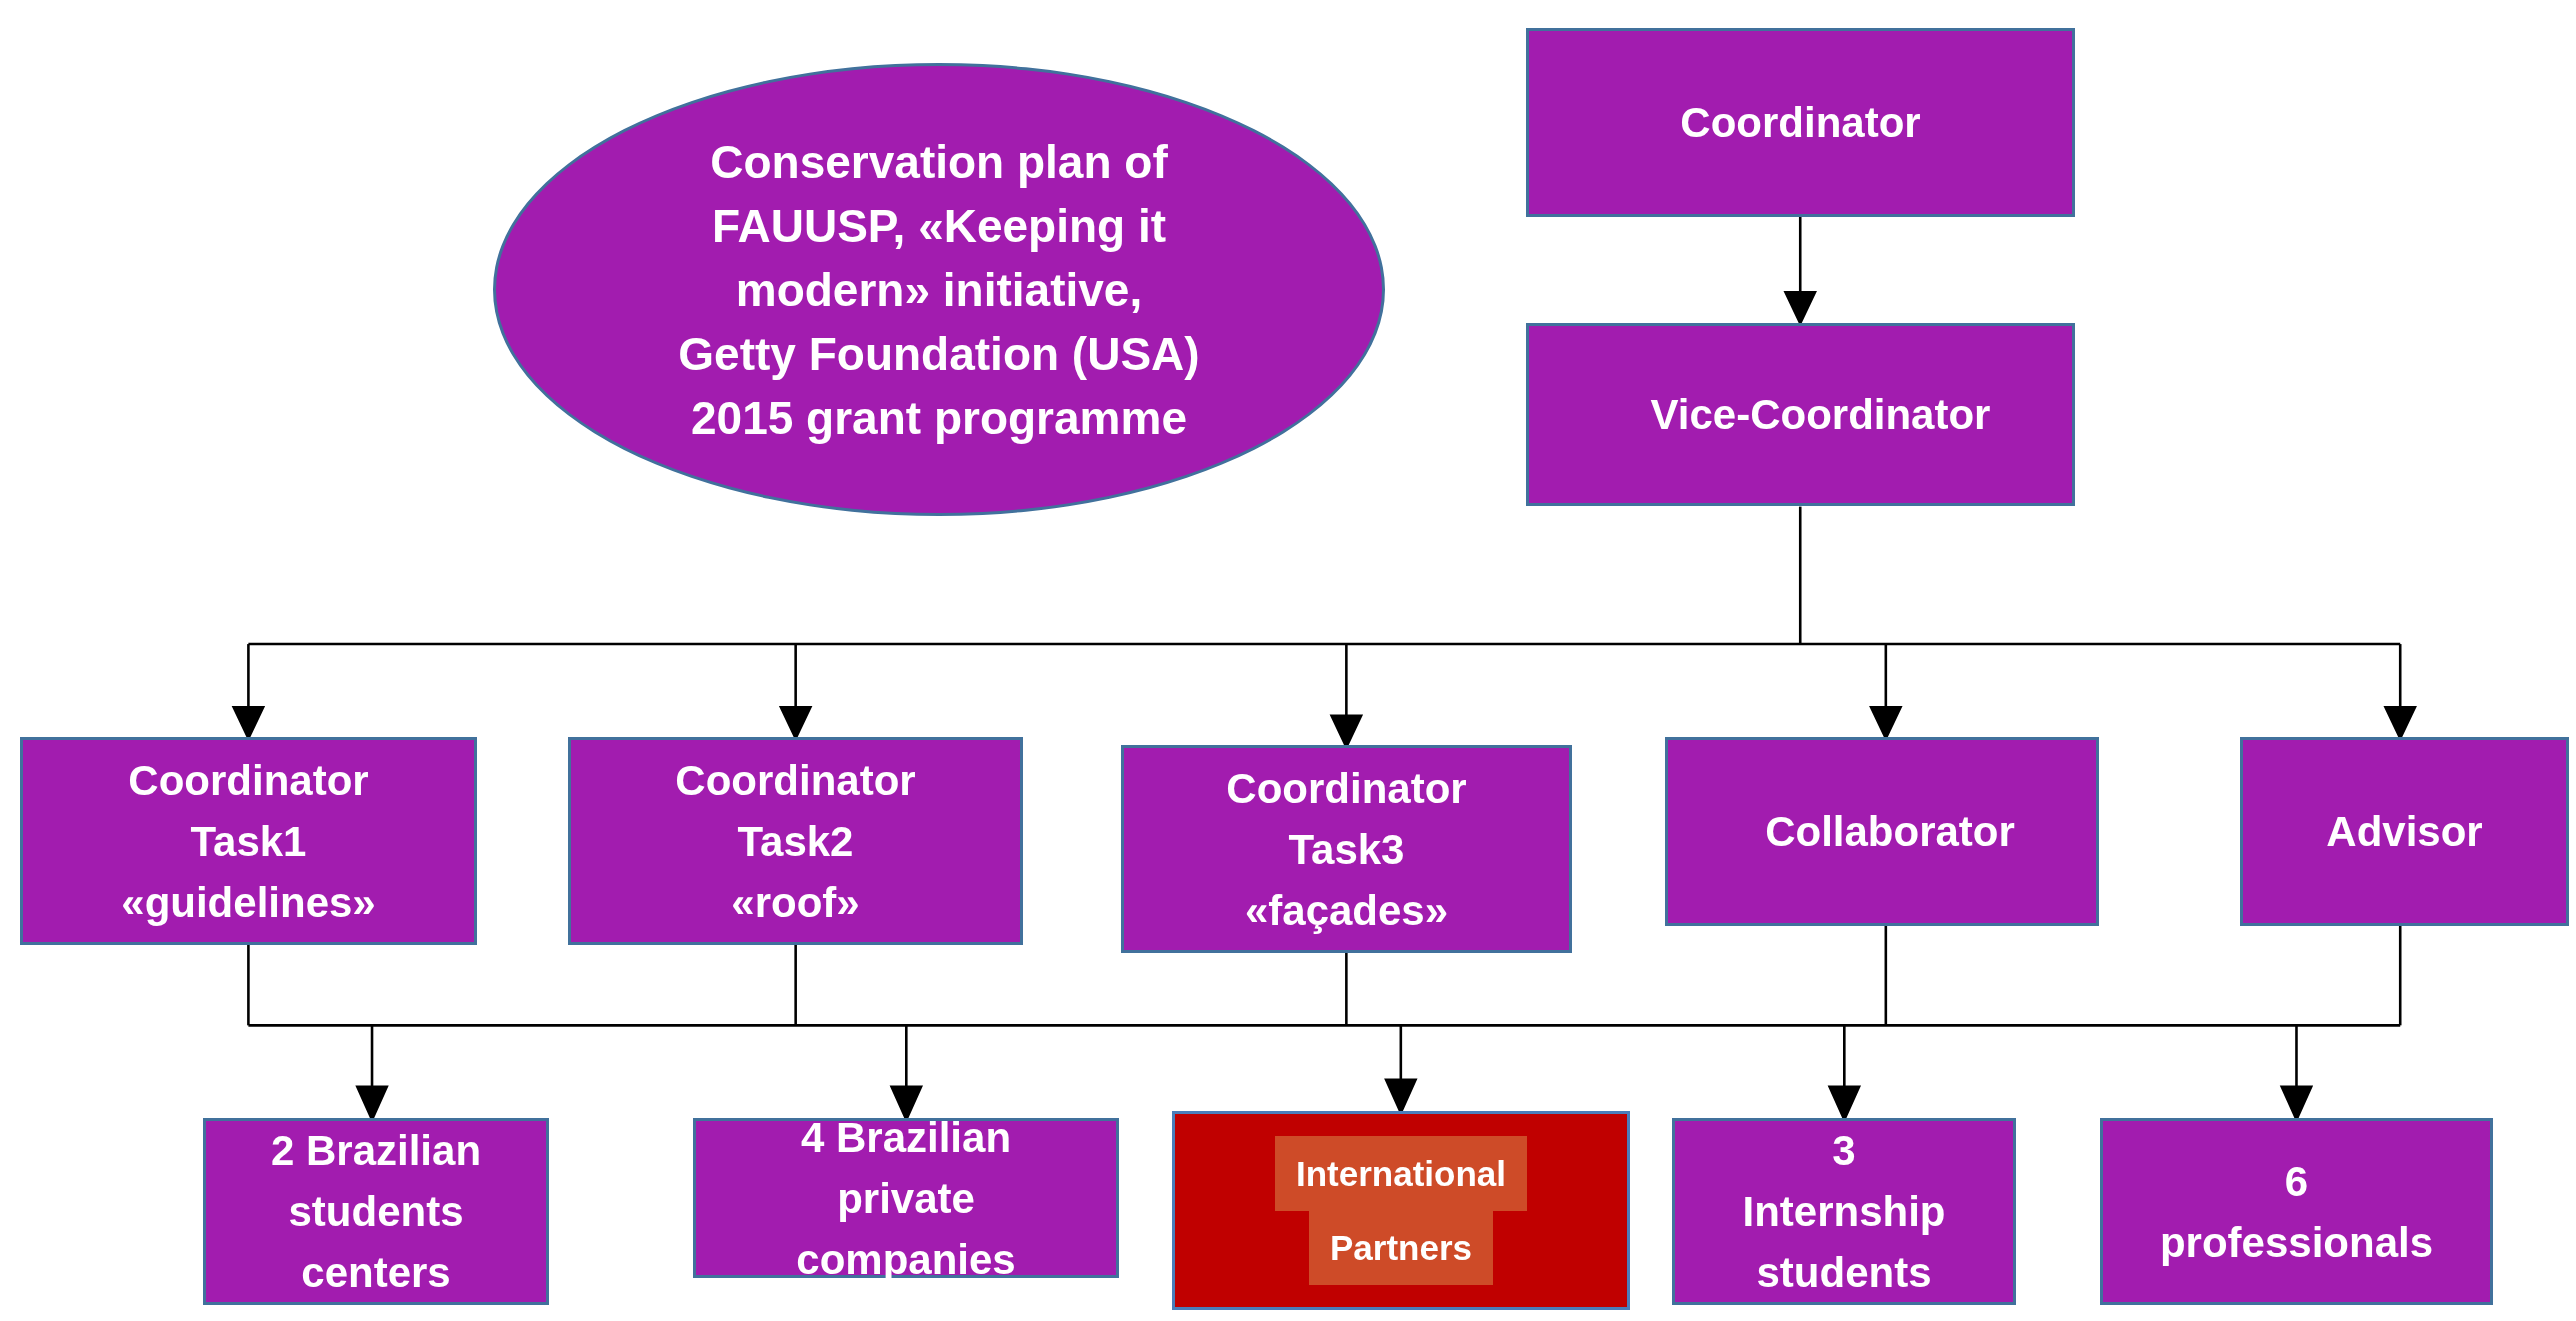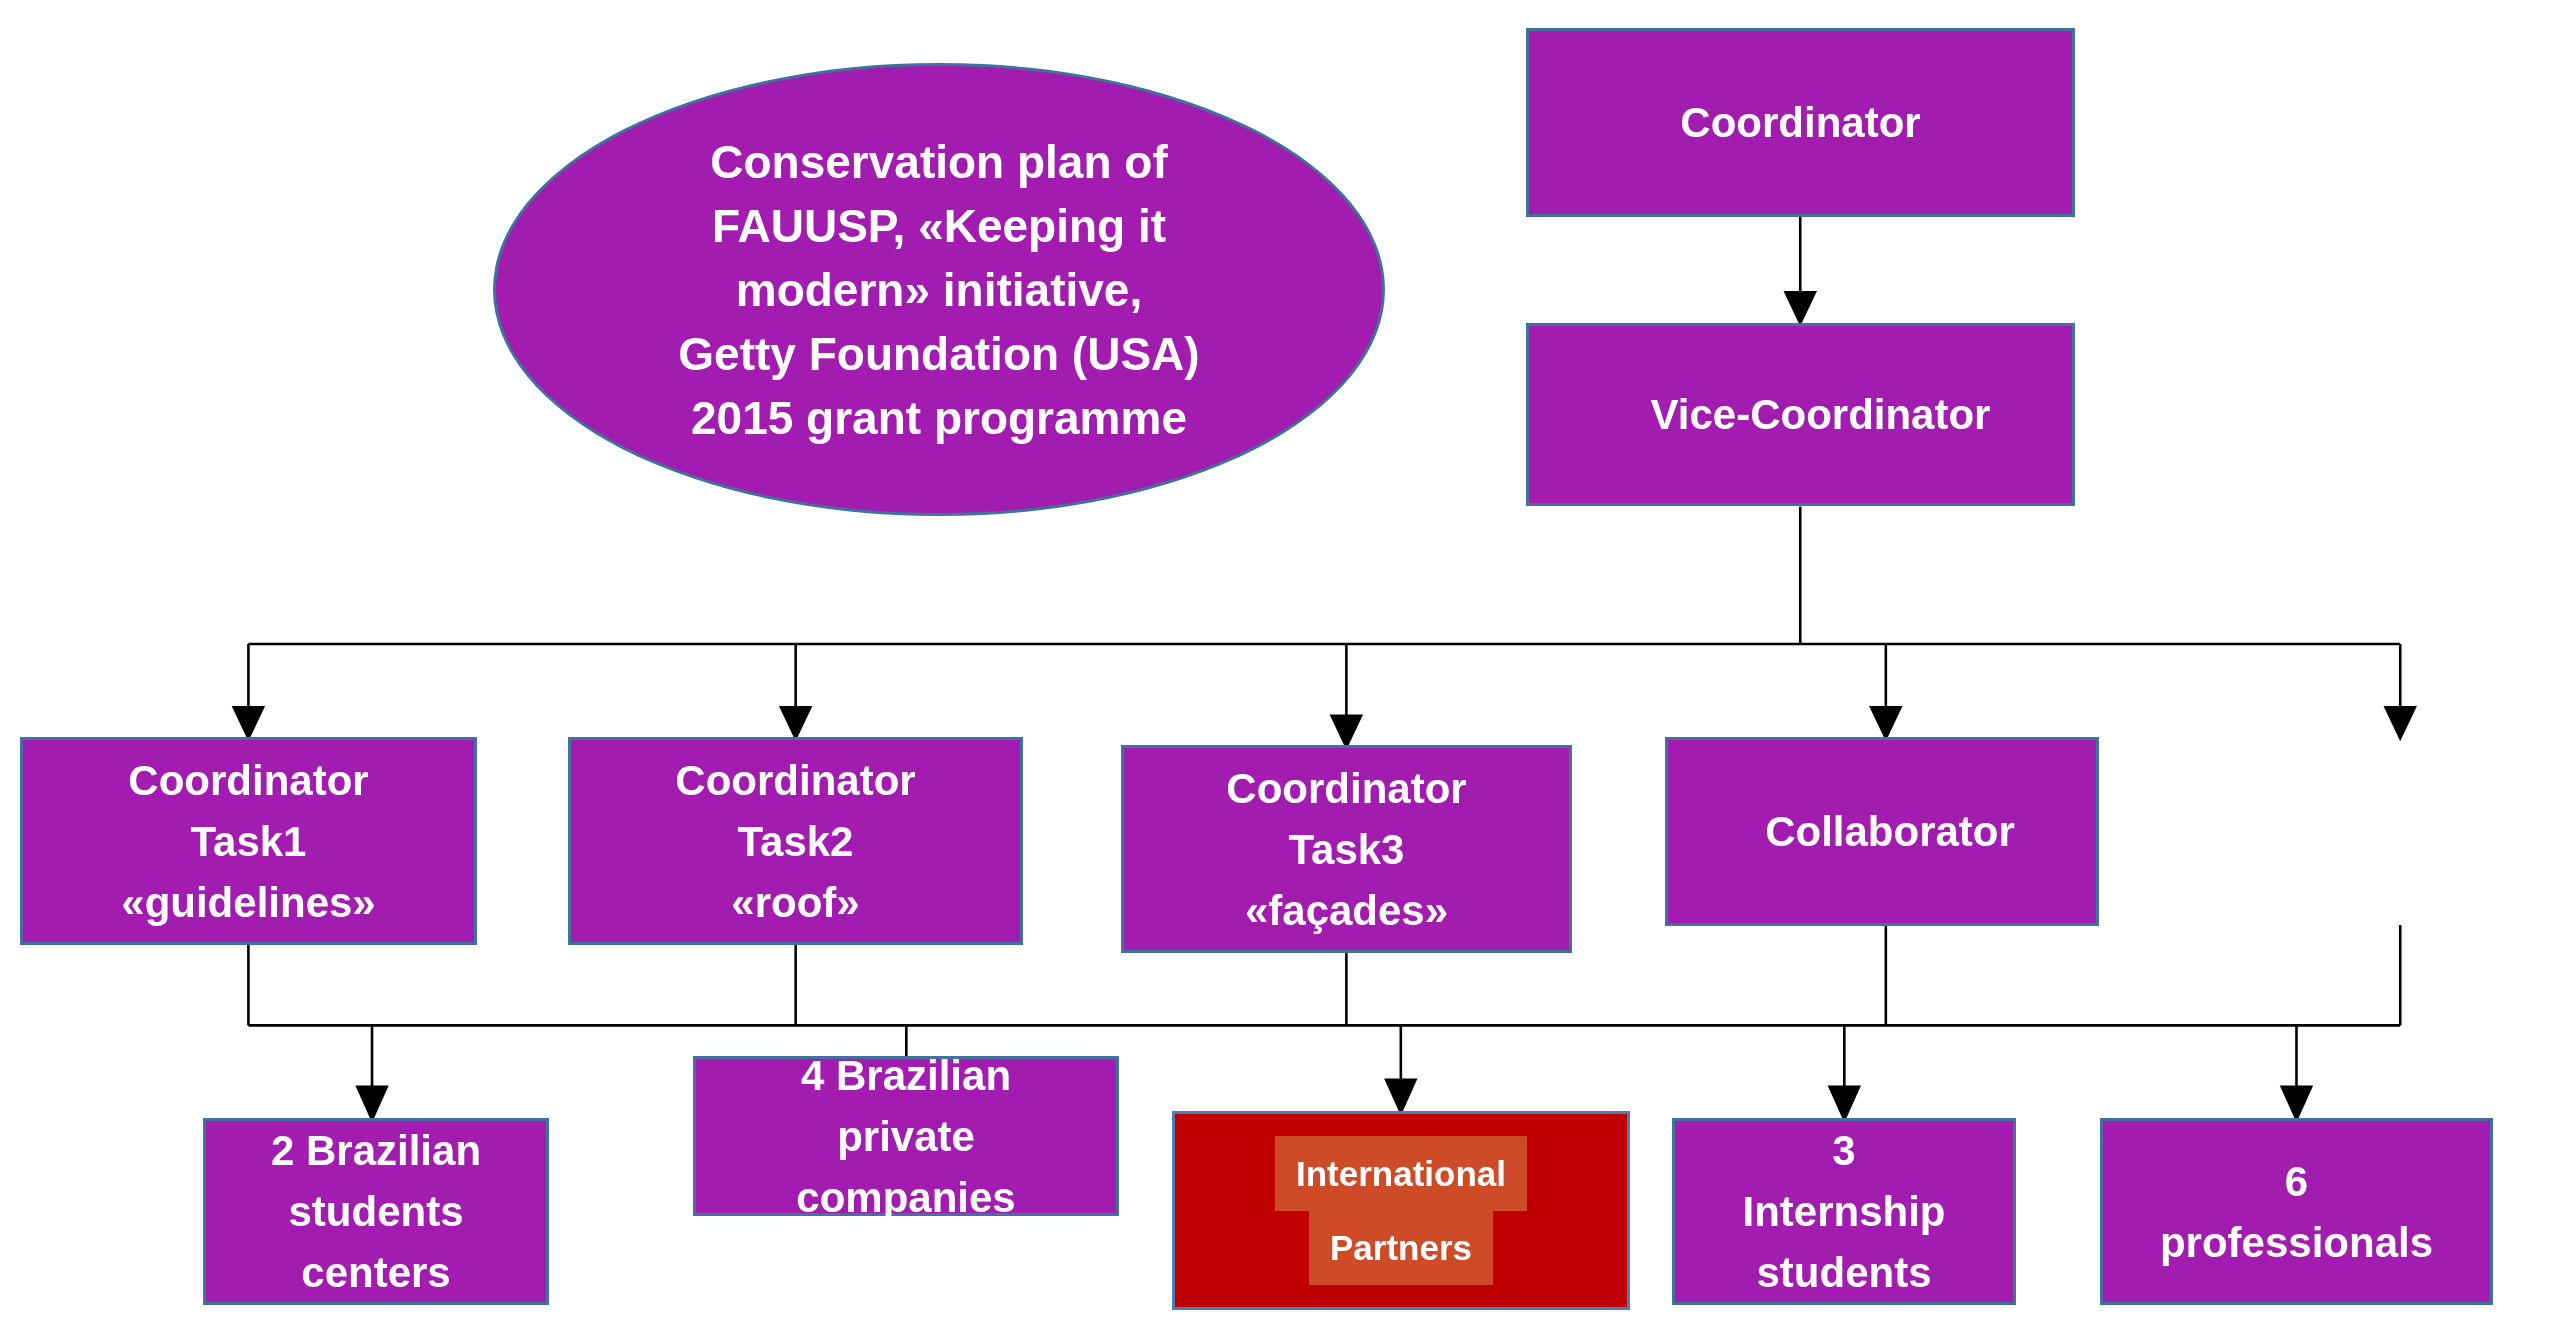--- a/index.html
+++ b/index.html
@@ -150,30 +150,35 @@
       <span>«façades»</span>
     </div>
   </div>
 
   <div class="node" style="left:1665px;top:737px;width:434px;height:189px;padding-left:16px;">
     <div class="label">
       <span>Collaborator</span>
     </div>
   </div>
 
+  <div class="node" style="left:2240px;top:737px;width:329px;height:189px;">
+    <div class="label">
+      <span>Advisor</span>
+    </div>
+  </div>
 
   <div class="node" style="left:203px;top:1118px;width:346px;height:187px;">
     <div class="label">
       <span>2 Brazilian</span><br>
       <span>students</span><br>
       <span>centers</span>
     </div>
   </div>
 
-  <div class="node" style="left:693px;top:1056px;width:426px;height:160px;">
+  <div class="node" style="left:693px;top:1118px;width:426px;height:160px;">
     <div class="label">
       <span>4 Brazilian</span><br>
       <span>private</span><br>
       <span>companies</span>
     </div>
   </div>
 
   <div class="node alert" style="left:1172px;top:1111px;width:458px;height:199px;">
     <div class="label">
       <span class="hl">International</span>

